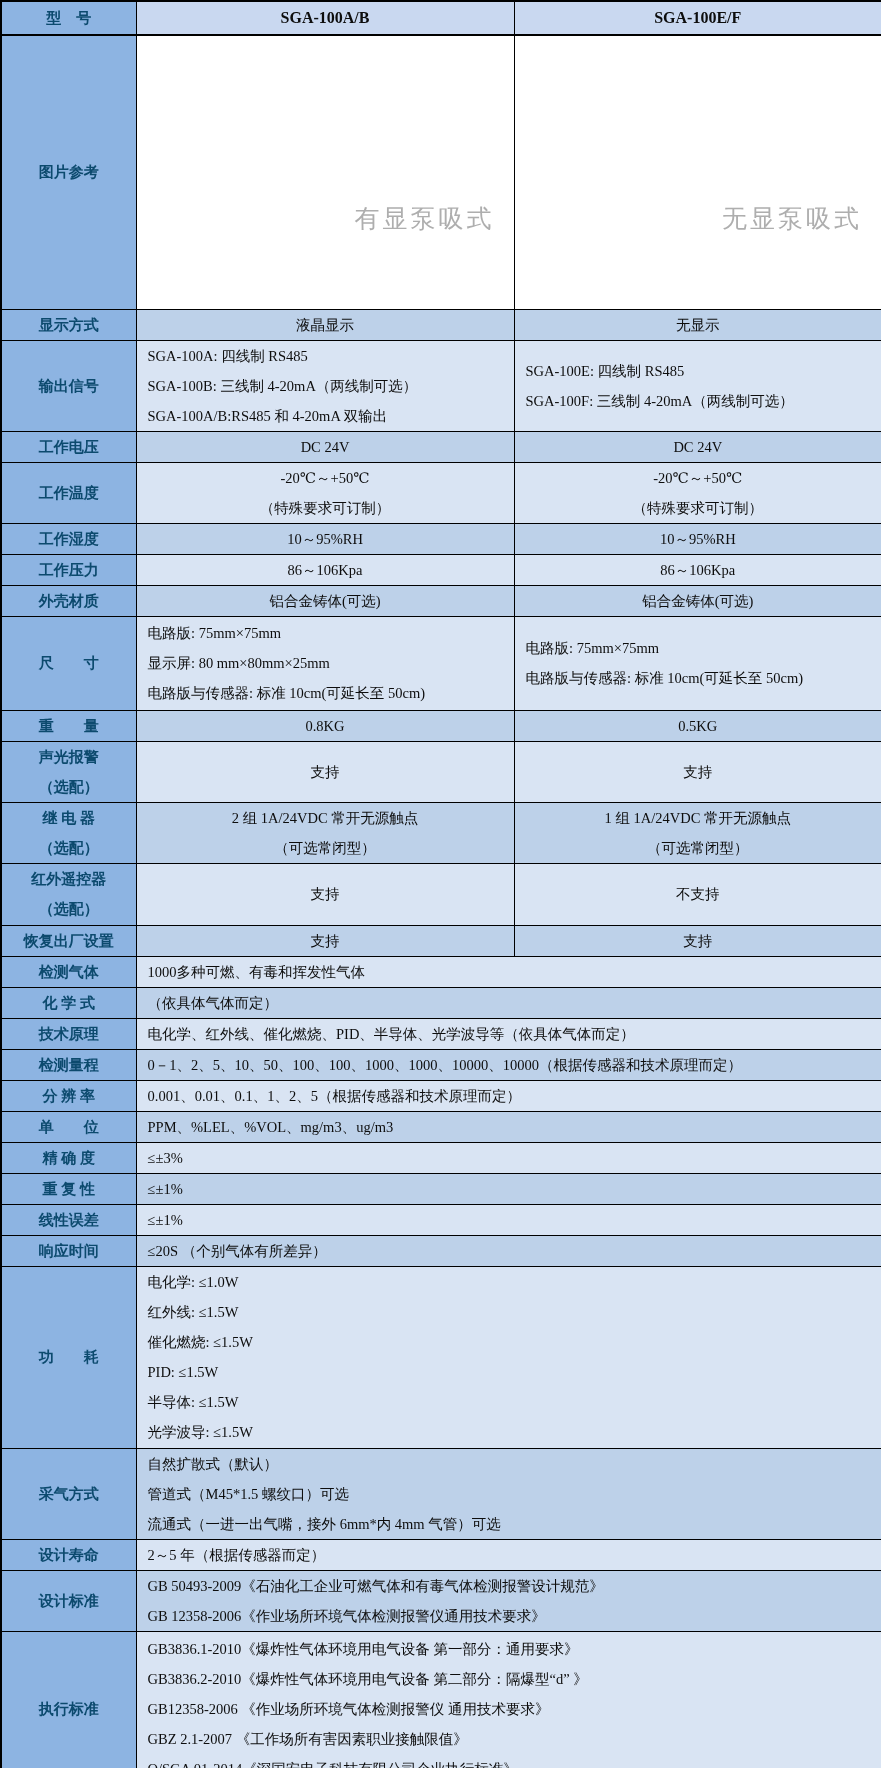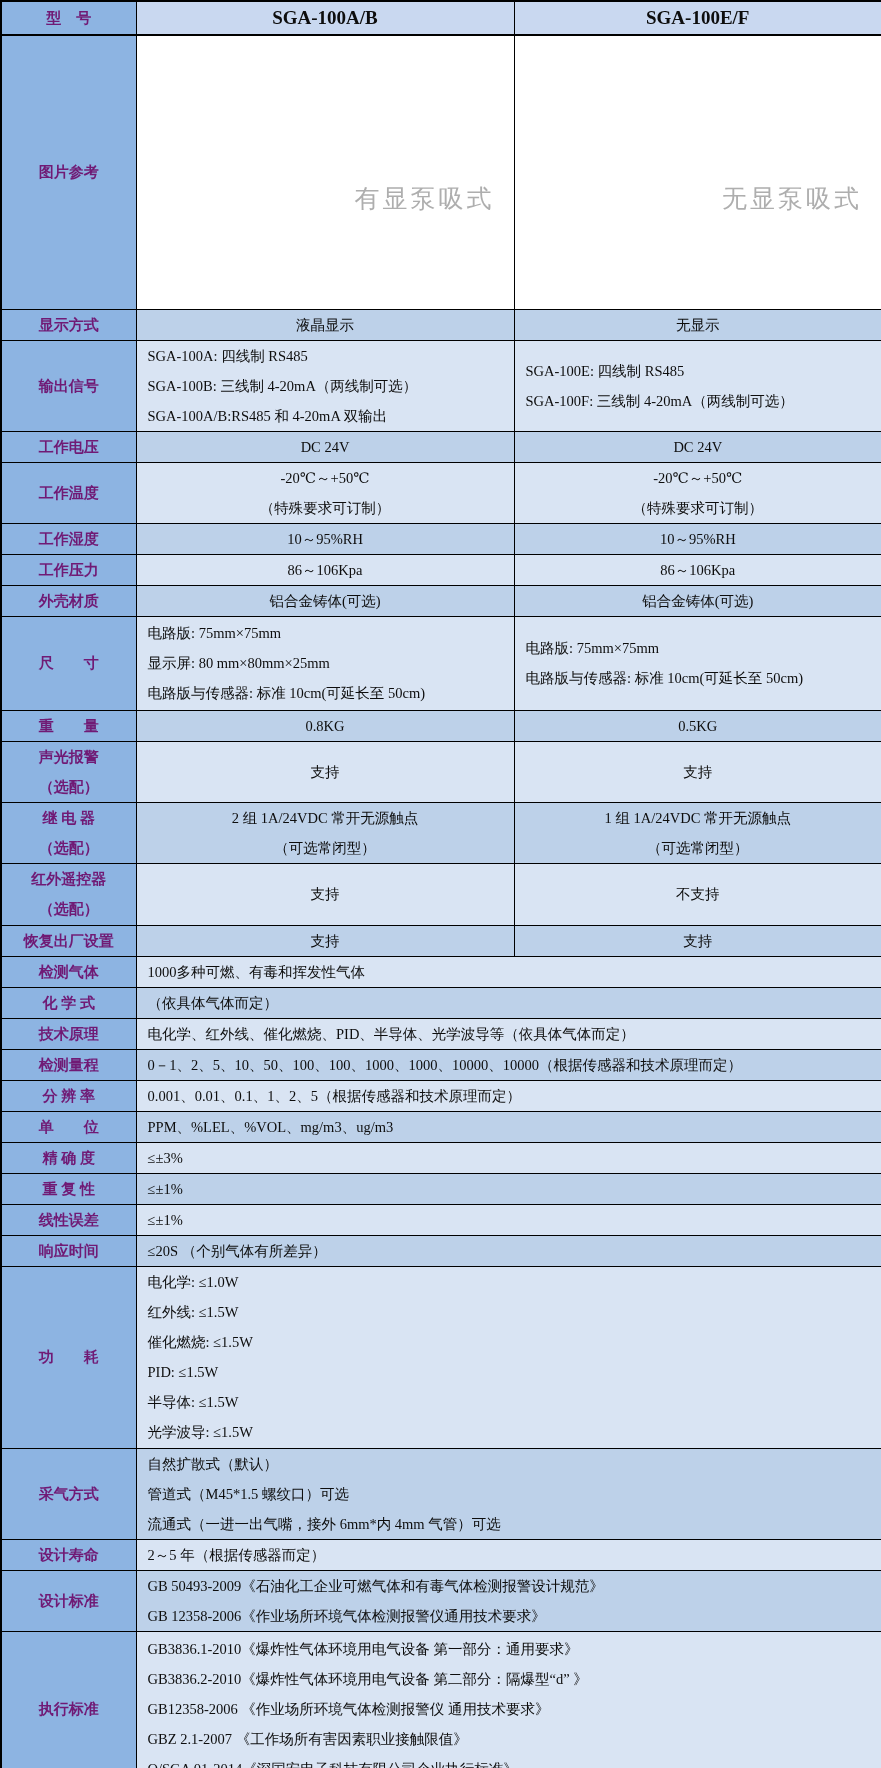--- a/index.html
+++ b/index.html
@@ -10,37 +10,37 @@
     overflow:hidden;
   }
   table.spec{
     border-collapse:collapse;table-layout:fixed;width:879px;
     border:2.5px solid var(--border,#000);
   }
   td{border:1.5px solid var(--border,#000);padding:0;overflow:hidden;vertical-align:middle;}
   tr.header-row td{border-bottom:2.3px solid var(--border,#000);}
   .label-cell{
     background:var(--label-bg,#8db4e2);
-    text-align:center;font-weight:bold;font-size:15px;color:#701a75;
+    text-align:center;font-weight:bold;font-size:15px;color:#0c4a6e;
   }
   .hval{
     background:var(--header-bg,#c9d8f0);
-    text-align:center;font-weight:bold;font-size:19px;color:#0d0d0d;
+    text-align:center;font-weight:bold;font-size:16px;color:#0d0d0d;
   }
   .val{font-size:14.5px;color:#0d0d0d;}
   tr.dark .val{background:var(--row-dark,#bcd0e9);}
   tr.light .val{background:var(--row-light,#d9e4f3);}
   .val.center{text-align:center;}
   .val.left{text-align:left;padding-left:11px;padding-right:4px;}
   .line{line-height:30px;white-space:nowrap;}
   .photo-cell{background:#ffffff;padding:7px 9px;}
   .photo{position:relative;width:100%;height:100%;}
   .photo svg{position:absolute;left:0;top:0;width:100%;height:100%;}
   .watermark{
-    position:absolute;top:10px;right:10px;
+    position:absolute;top:30px;right:10px;
     font-size:25px;color:#aeaeae;letter-spacing:3px;z-index:2;
     font-family:"Liberation Serif","DejaVu Serif",serif;
     margin-left:27px;
   }
 </style>
 </head>
 <body>
 
 <div class="page">
   <table class="spec">

